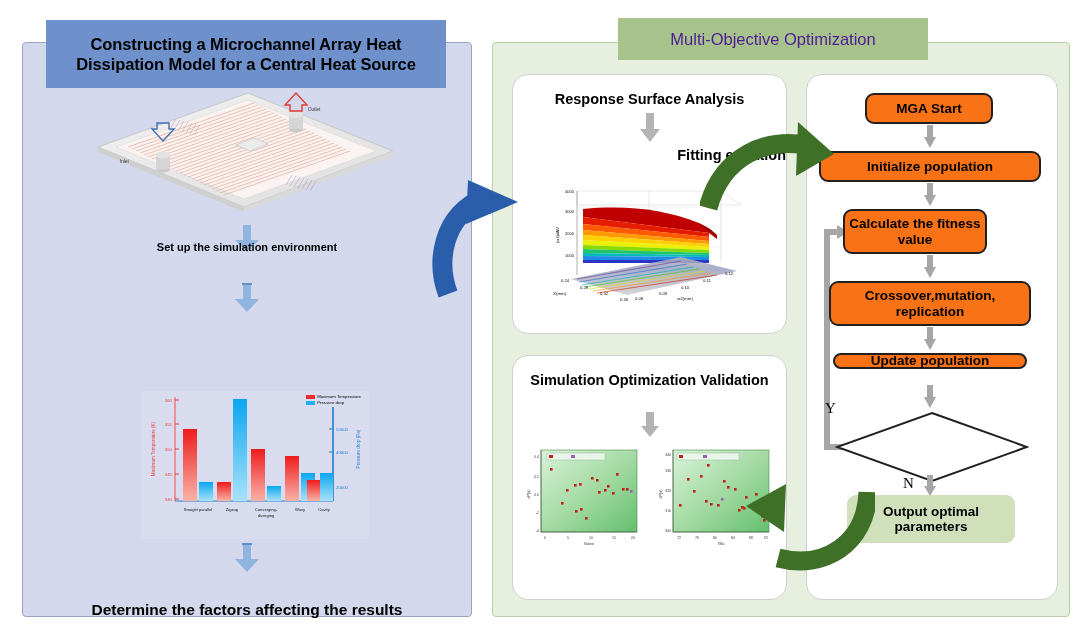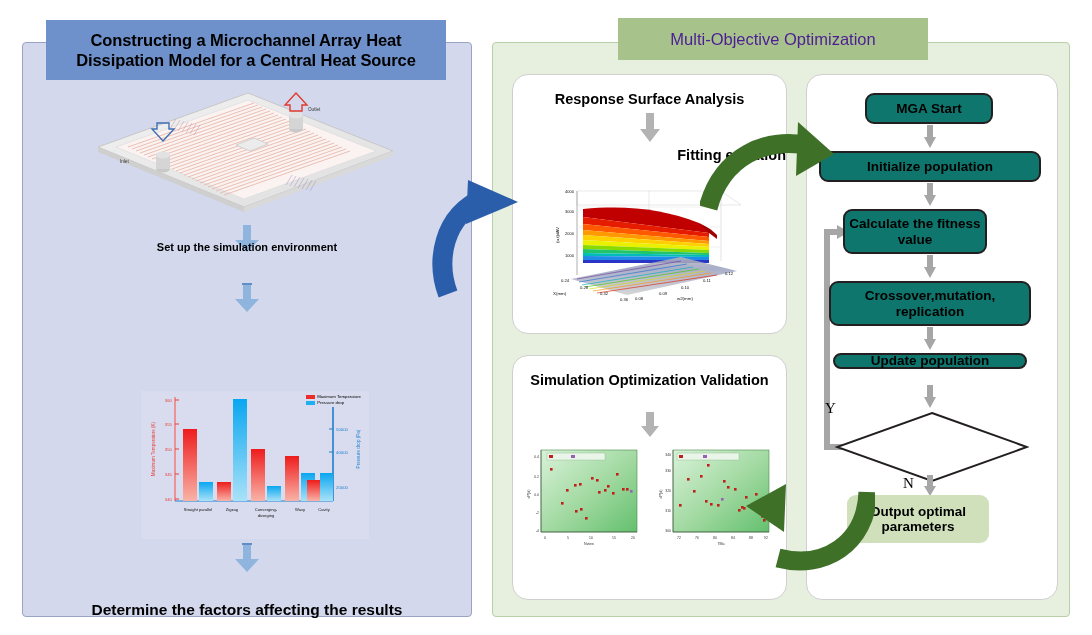--- a/index.html
+++ b/index.html
@@ -15,21 +15,21 @@
   
   #left-panel {
     position: absolute; left: 22px; top: 42px;
     width: 450px; height: 575px;
     background: #d3d8ec;
     border: 1px solid #9aa3c4;
     border-radius: 4px;
   }
   #left-title {
     position: absolute; left: 46px; top: 20px;
-    width: 400px; height: 60px;
+    width: 400px; height: 68px;
     background: #6f91cb;
     display: flex; align-items: center; justify-content: center;
     text-align: center;
     font-size: 16.5px; font-weight: bold; color: #000;
     line-height: 1.22; letter-spacing: -0.1px;
     z-index: 6;
   }
 
   
   #model-fig {
@@ -114,35 +114,35 @@
   .scatter {
     position: absolute; top: 86px;
     width: 122px; height: 104px;
   }
   #scatter-1 { left: 10px; }
   #scatter-2 { left: 142px; }
 
   
   .node {
     position: absolute;
-    background: #0f766e;
+    background: #f97316;
     border: 2px solid #231f20;
     border-radius: 9px;
     display: flex; align-items: center; justify-content: center;
     text-align: center;
     font-weight: bold; color: #000;
     line-height: 1.13;
   }
   #n-start  { left: 58px;  top: 18px;  width: 128px; height: 31px; font-size: 13.5px; }
   #n-init   { left: 12px;  top: 76px;  width: 222px; height: 31px; font-size: 13.5px; }
   #n-calc   { left: 36px;  top: 134px; width: 144px; height: 45px; font-size: 13.5px; }
   #n-cross  { left: 22px;  top: 206px; width: 202px; height: 45px; font-size: 13.5px; }
   #n-update { left: 26px;  top: 278px; width: 194px; height: 16px; font-size: 13.5px; }
   #n-output {
-    left: 40px; top: 420px; width: 142px; height: 48px;
+    left: 40px; top: 420px; width: 168px; height: 48px;
     background: #cfe0bb; border: none; border-radius: 9px;
     font-size: 13.5px;
   }
   #n-diamond {
     position: absolute; left: 28px; top: 336px;
     width: 194px; height: 72px;
   }
   #diamond-label {
     position: absolute; left: 0; top: 0; width: 194px; height: 72px;
     display: flex; align-items: center; justify-content: center;

